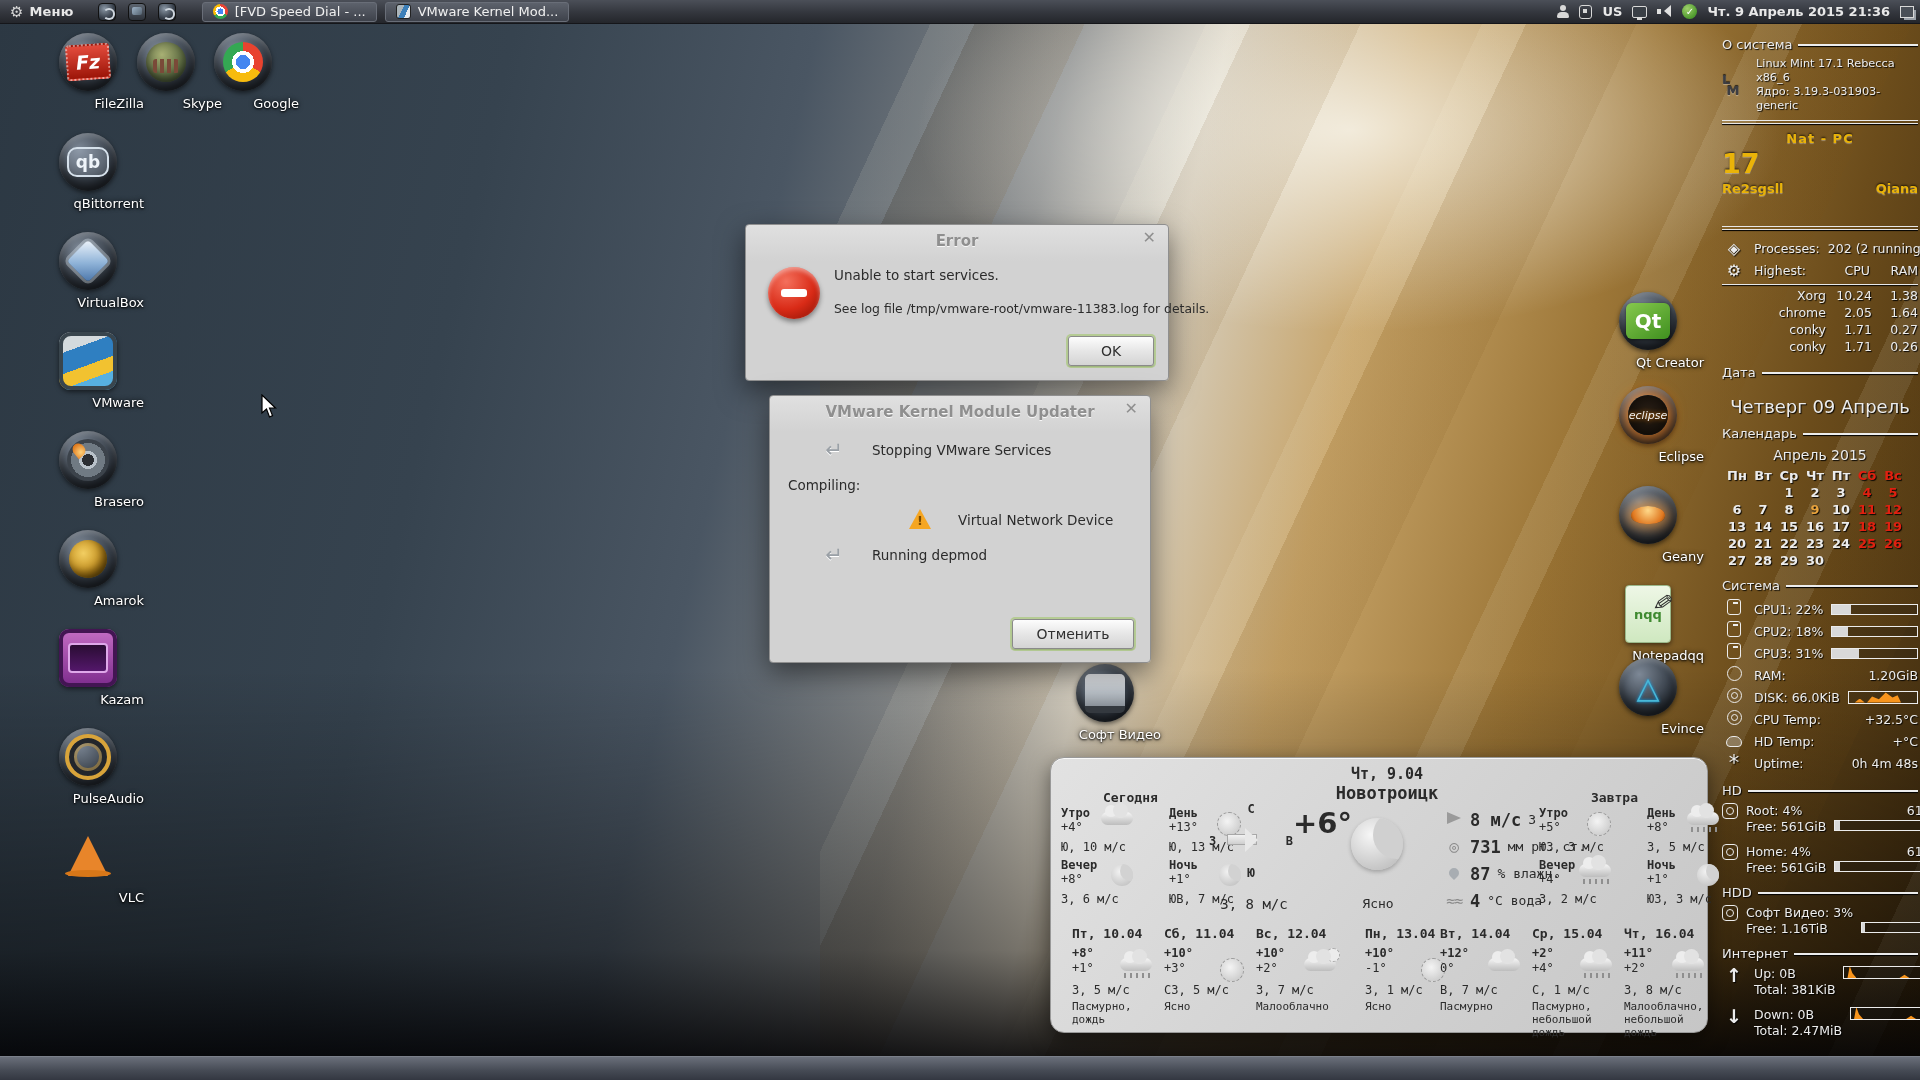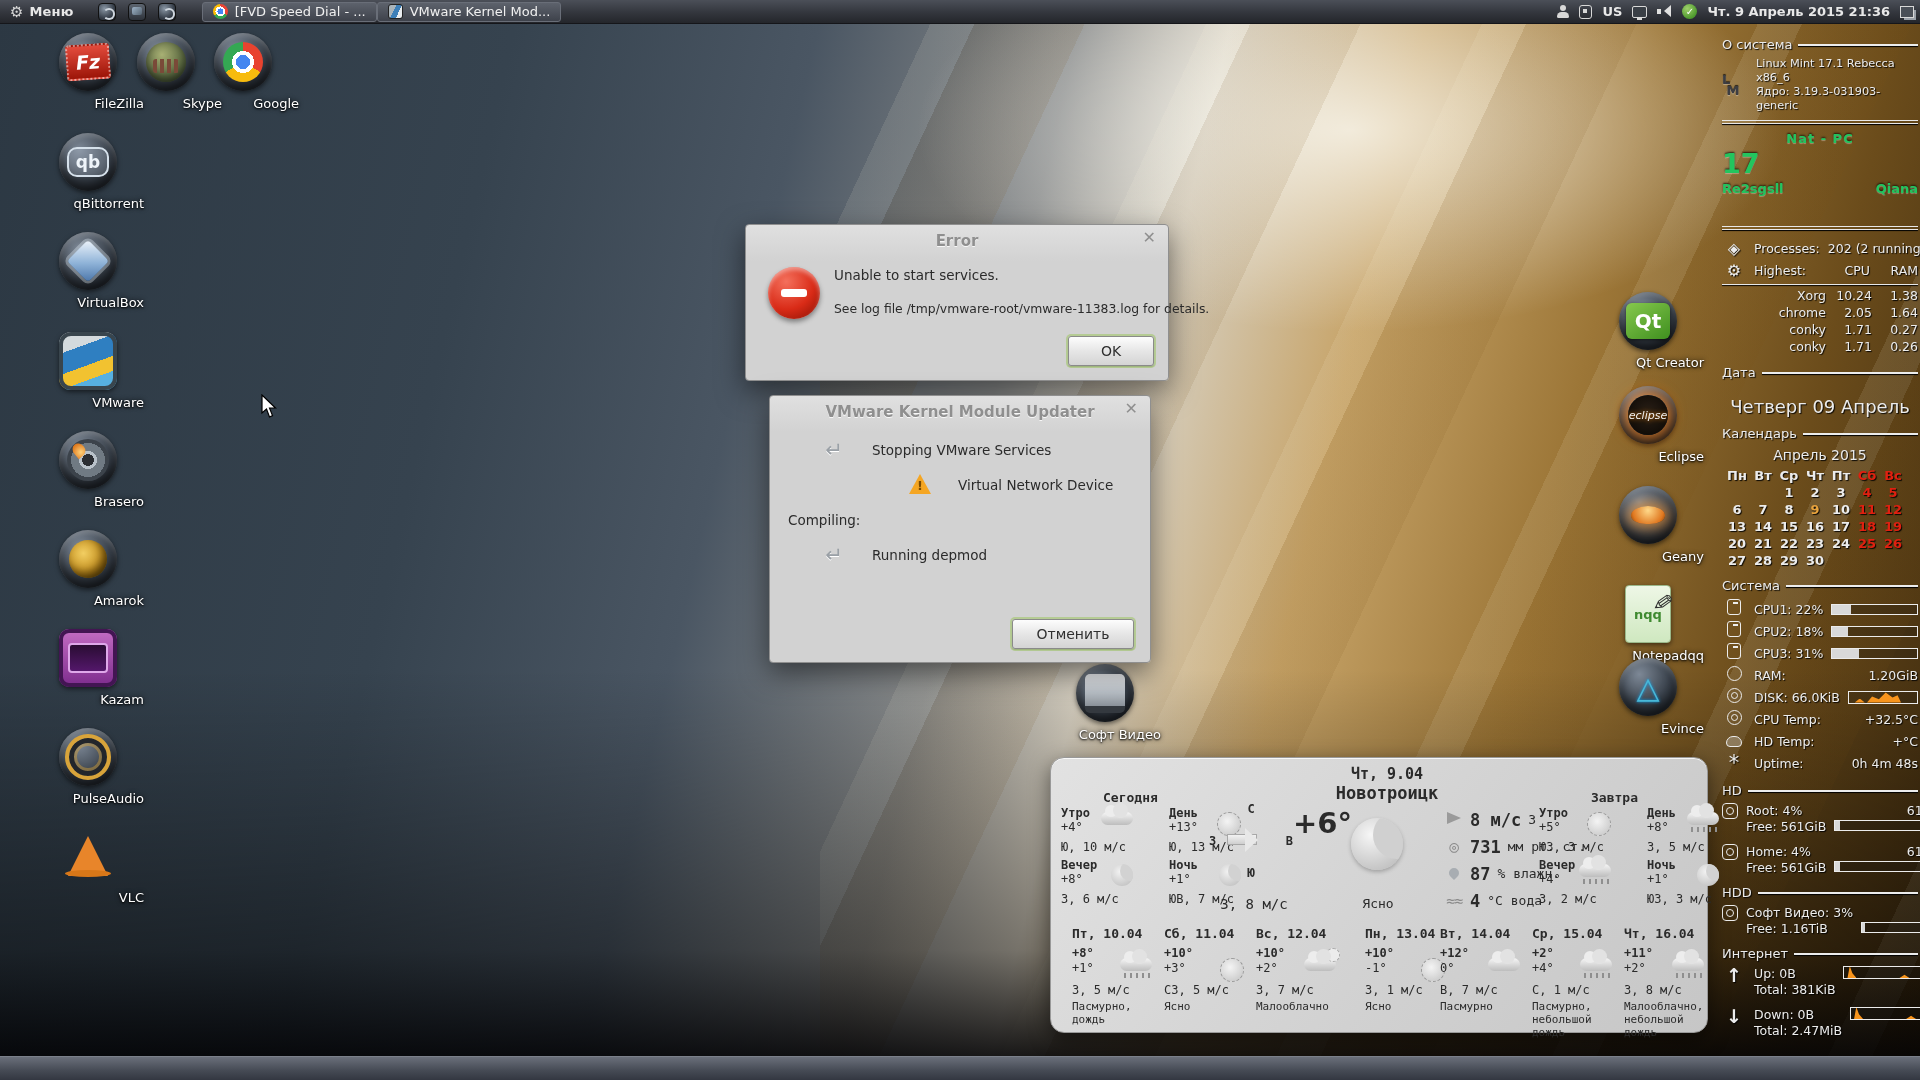--- a/index.html
+++ b/index.html
@@ -25,21 +25,21 @@
     border-bottom:1px solid #15161a;display:flex;align-items:center;color:#e8e8e8;font-size:13px;}
   .menu-btn{display:flex;align-items:center;gap:6px;padding:0 10px;height:100%;}
   .menu-btn .gear{font-size:15px;color:#d8d8d8;}
   .menu-btn b{font-weight:bold;letter-spacing:.2px;}
   .launchers{display:flex;align-items:center;gap:12px;margin-left:14px;}
   .launch{width:18px;height:18px;border-radius:4px;position:relative;}
   .l-knot{background:radial-gradient(circle at 35% 30%,#8a97a5,#39414c 60%,#14161a);border:1px solid #111;}
   .l-knot::after{content:"";position:absolute;left:4px;top:4px;width:8px;height:8px;border:2px solid #cfd6de;border-radius:50%;border-left-color:transparent;}
   .l-screen{background:linear-gradient(#5d6570,#2e333b);border:1px solid #111;}
   .l-screen::after{content:"";position:absolute;left:3px;top:3px;right:3px;bottom:5px;background:linear-gradient(135deg,#9fb4c8,#53616e);border-radius:2px;}
-  .taskbar{display:flex;align-items:flex-start;margin-left:26px;}
+  .taskbar{display:flex;align-items:flex-start;gap:8px;margin-left:26px;}
   .task-btn{display:flex;align-items:center;gap:7px;height:20px;padding:0 10px;
     background:linear-gradient(#5d626c,#3e424b);border:1px solid #696e78;border-radius:3px;
     color:#f0f0f0;white-space:nowrap;}
   .ic-chrome{width:15px;height:15px;border-radius:50%;
     background:radial-gradient(circle,#4285f4 0 3px,#fff 3px 5px,rgba(0,0,0,0) 5px),
       conic-gradient(#ea4335 0 33%,#34a853 33% 66%,#fbbc05 66% 100%);}
   .ic-vmw{width:15px;height:15px;border-radius:3px;border:1px solid #222;
     background:linear-gradient(115deg,#aab4ba 0 38%,#3d7fb8 38% 68%,#e8ecef 68%);}
   .tray{margin-left:auto;display:flex;align-items:center;gap:10px;padding-right:6px;height:100%;}
   .tray .txt{font-weight:bold;}
@@ -147,21 +147,21 @@
   
   #conky{position:absolute;left:1722px;top:28px;width:196px;z-index:20;color:#ececec;
     font-size:12.5px;text-shadow:1px 1px 1px rgba(0,0,0,.9);}
   .chead{display:flex;align-items:center;gap:6px;margin:9px 0 5px;font-size:13px;}
   .chead::after{content:"";flex:1;border-top:2px solid #ececec;box-shadow:0 1px 1px #000;}
   .about-row{display:flex;gap:8px;align-items:center;}
   .lm-logo{flex:0 0 26px;font-weight:bold;font-size:13px;line-height:11px;color:#3c3d42;
     text-shadow:0 1px 1px rgba(255,255,255,.35),0 -1px 1px rgba(0,0,0,.7);}
   .about-lines{font-size:11.3px;line-height:14px;}
   .dblhr{height:4px;border-top:1px solid #e8e8e8;border-bottom:1px solid #e8e8e8;margin:7px 0;box-shadow:0 1px 1px #000;}
-  .biglogo{position:relative;height:88px;color:#22c55e;
+  .biglogo{position:relative;height:88px;color:#eab308;
     text-shadow:0 1px 1px rgba(255,255,255,.35),0 -1px 2px rgba(0,0,0,.75);}
   .bl-top{text-align:center;font-size:13px;font-weight:bold;letter-spacing:1px;}
   .bl-main{display:flex;justify-content:space-between;align-items:baseline;font-weight:bold;font-size:27px;margin-top:2px;}
   .bl-sub{display:flex;justify-content:space-between;font-size:13px;font-weight:bold;margin-top:2px;}
   .crow{display:flex;align-items:center;gap:8px;height:22px;}
   .crow .ci{flex:0 0 24px;text-align:center;font-size:16px;}
   .crow .cl{flex:1;white-space:nowrap;}
   .crow .cv{text-align:right;white-space:nowrap;}
   .prow{display:flex;height:17px;font-size:12.5px;}
   .prow span:first-child{flex:1;}
@@ -737,26 +737,26 @@
   </div>
 
   <div class="dialog" id="updater-dialog">
     <div class="dlg-title">VMware Kernel Module Updater</div>
     <div class="dlg-close">✕</div>
     <div id="upd-steps">
         <div class="ustep ind1">
           <span class="us-icon us-return">↵</span>
           <span>Stopping VMware Services</span>
         </div>
+        <div class="ustep ind0">
+          <span>Compiling:</span>
+        </div>
         <div class="ustep ind2">
           <span class="us-icon us-warning"></span>
           <span>Virtual Network Device</span>
-        </div>
-        <div class="ustep ind0">
-          <span>Compiling:</span>
         </div>
         <div class="ustep ind1">
           <span class="us-icon us-return">↵</span>
           <span>Running depmod</span>
         </div>
       </div>
     <div class="btn" id="upd-cancel">Отменить</div>
   </div>
 
   <div id="bottom-bar"></div>

